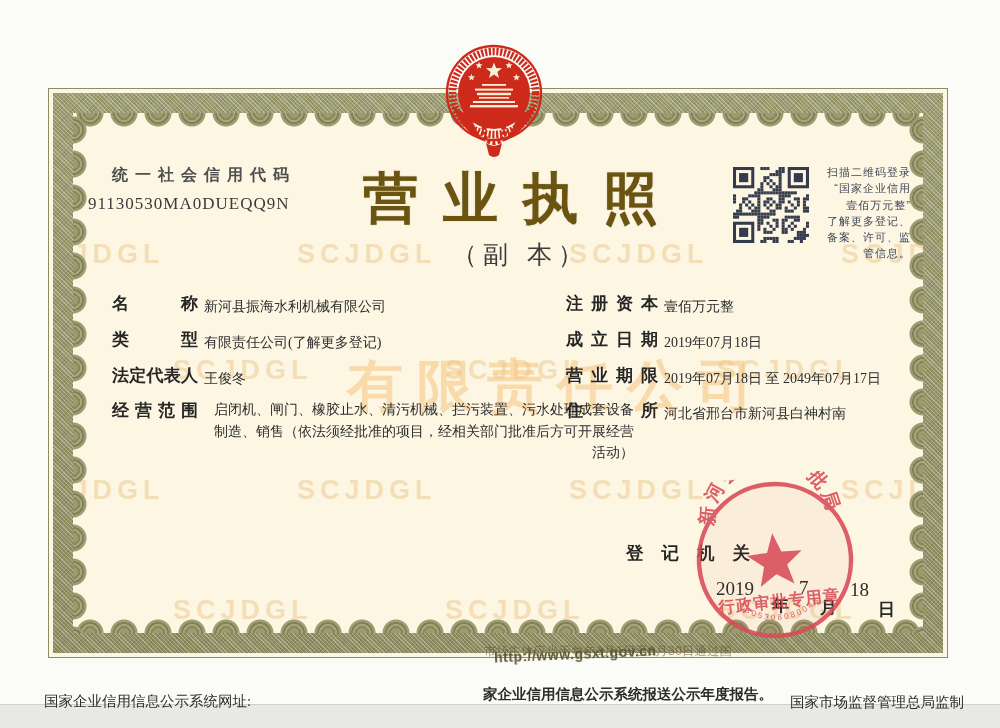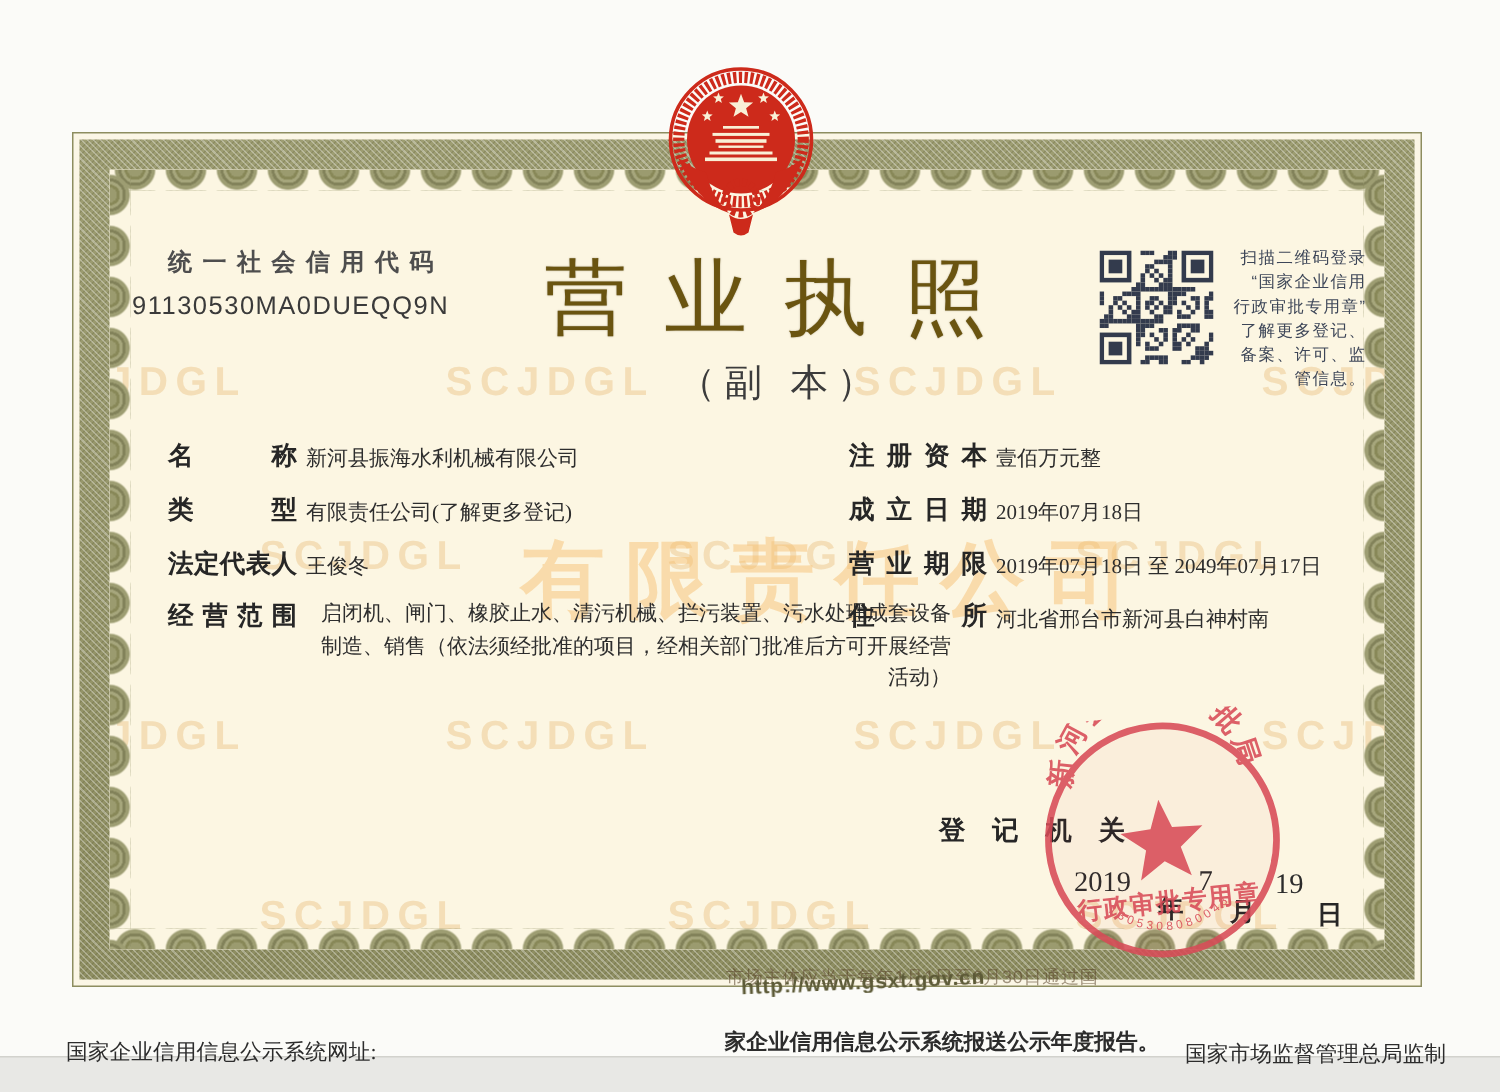--- a/index.html
+++ b/index.html
@@ -30,22 +30,22 @@
   
   .wm{position:absolute;z-index:1;font-weight:bold;font-size:27px;letter-spacing:5px;
       color:rgba(236,202,148,.55);white-space:nowrap;}
   .wm-center{position:absolute;z-index:2;font-weight:bold;font-size:56px;letter-spacing:14px;
       color:rgba(246,190,110,.48);white-space:nowrap;}
 
   
   .abs{position:absolute;}
   .z5{z-index:5;text-align:right;}
   .code-label{font-size:16px;font-weight:bold;letter-spacing:7px;color:#4e4e4e;}
-  .code-value{font-family:Liberation Sans, sans-serif;font-size:17px;letter-spacing:1px;color:#3a3a3a;}
-  .title{font-size:55px;font-weight:normal;letter-spacing:25px;color:#6a5410;
+  .code-value{font-family:Liberation Serif, serif;font-size:17px;letter-spacing:1px;color:#3a3a3a;}
+  .title{font-size:55px;font-weight:bold;letter-spacing:25px;color:#6a5410;
          text-shadow:0 0 1px rgba(60,45,5,.5);white-space:nowrap;}
   .subtitle{font-size:25px;letter-spacing:6px;color:#3c3c3c;white-space:nowrap;}
   .qr-caption{font-size:11px;line-height:16.3px;color:#3d4658;letter-spacing:1px;}
   .jlabel{display:flex;justify-content:space-between;font-size:17px;font-weight:bold;color:#262626;}
   .fval{font-family:"Liberation Serif",serif;font-size:14px;color:#2d2d2d;line-height:21.5px;}
   .nowrap{white-space:nowrap;}
   .date-num{font-family:"Liberation Serif",serif;font-size:19px;color:#2b2b2b;}
   .date-char{font-size:17px;font-weight:bold;color:#262626;}
   .footer-serif{font-family:"Liberation Serif",serif;font-size:14.5px;color:#2c2c2c;white-space:nowrap;margin-top:24px;}
   .url{font-size:14px;font-weight:bold;color:#5c5a37;letter-spacing:.5px;transform:rotate(-2.5deg);
@@ -324,21 +324,21 @@
         <rect x="40" y="96" width="4" height="4" fill="#333b4d"></rect>
         <rect x="52" y="96" width="4" height="4" fill="#333b4d"></rect>
         <rect x="56" y="96" width="4" height="4" fill="#333b4d"></rect>
         <rect x="72" y="96" width="4" height="4" fill="#333b4d"></rect>
         <rect x="76" y="96" width="4" height="4" fill="#333b4d"></rect>
         <rect x="88" y="96" width="4" height="4" fill="#333b4d"></rect>
       </svg></div>
   <div class="abs z5 qr-caption" style="left:815px;top:164px;width:96px">
     <div>扫描二维码登录</div>
     <div>“国家企业信用</div>
-    <div>行政审批专用章”</div>
+    <div>壹佰万元整”</div>
     <div>了解更多登记、</div>
     <div>备案、许可、监</div>
     <div>管信息。</div>
   </div>
 
   <div class="abs z5 jlabel" style="left:112px;top:292px;width:86px">
       <span>名</span>
       <span>称</span>
     </div>
   <div class="abs z5 fval nowrap" style="left:204px;top:296px">新河县振海水利机械有限公司</div>
@@ -400,21 +400,21 @@
       <span>登</span>
       <span>记</span>
       <span>机</span>
       <span>关</span>
     </div>
 
   <span class="abs date-num" style="left:716px;top:578px;z-index:4">2019</span>
   <span class="abs date-char" style="left:772px;top:594px;z-index:4">年</span>
   <span class="abs date-num" style="left:799px;top:577px;z-index:4">7</span>
   <span class="abs date-char" style="left:820px;top:596px;z-index:4">月</span>
-  <span class="abs date-num" style="left:850px;top:579px;z-index:4">19</span>
+  <span class="abs date-num" style="left:850px;top:579px;z-index:4">18</span>
   <span class="abs date-char" style="left:878px;top:598px;z-index:4">日</span>
 
   <div class="abs seal-wrap" style="left:691px;top:476px;width:168px;height:168px;z-index:7;opacity:.88">
     <svg viewBox="0 0 168 168" width="168" height="168">
       <defs>
         <path id="arcT" d="M30.4 64.5 A57 57 0 1 1 137.6 64.5" fill="none"></path>
         <path id="arcB" d="M32 114 A60 60 0 0 0 136 114" fill="none"></path>
       </defs>
       <circle cx="84" cy="84" r="76" fill="rgba(216,75,87,0.05)" stroke="#d84b57" stroke-width="4.5"></circle>
       <use href="#st" transform="translate(84,86) scale(3.4)" fill="#d84b57"></use>

